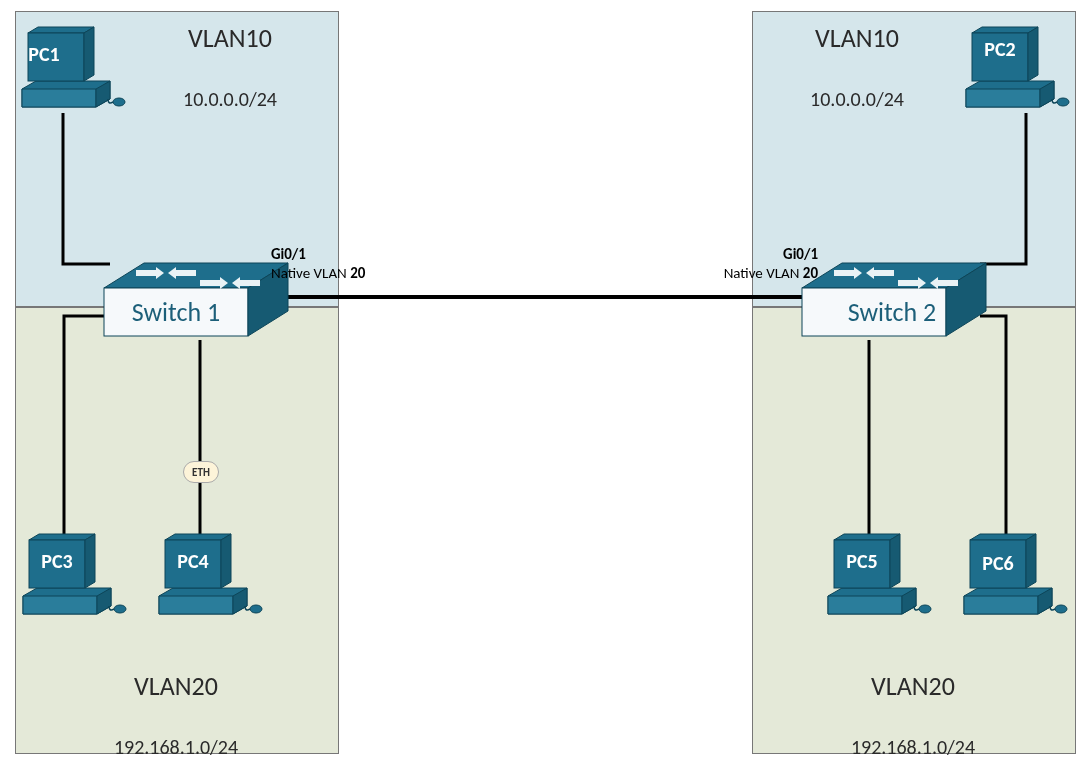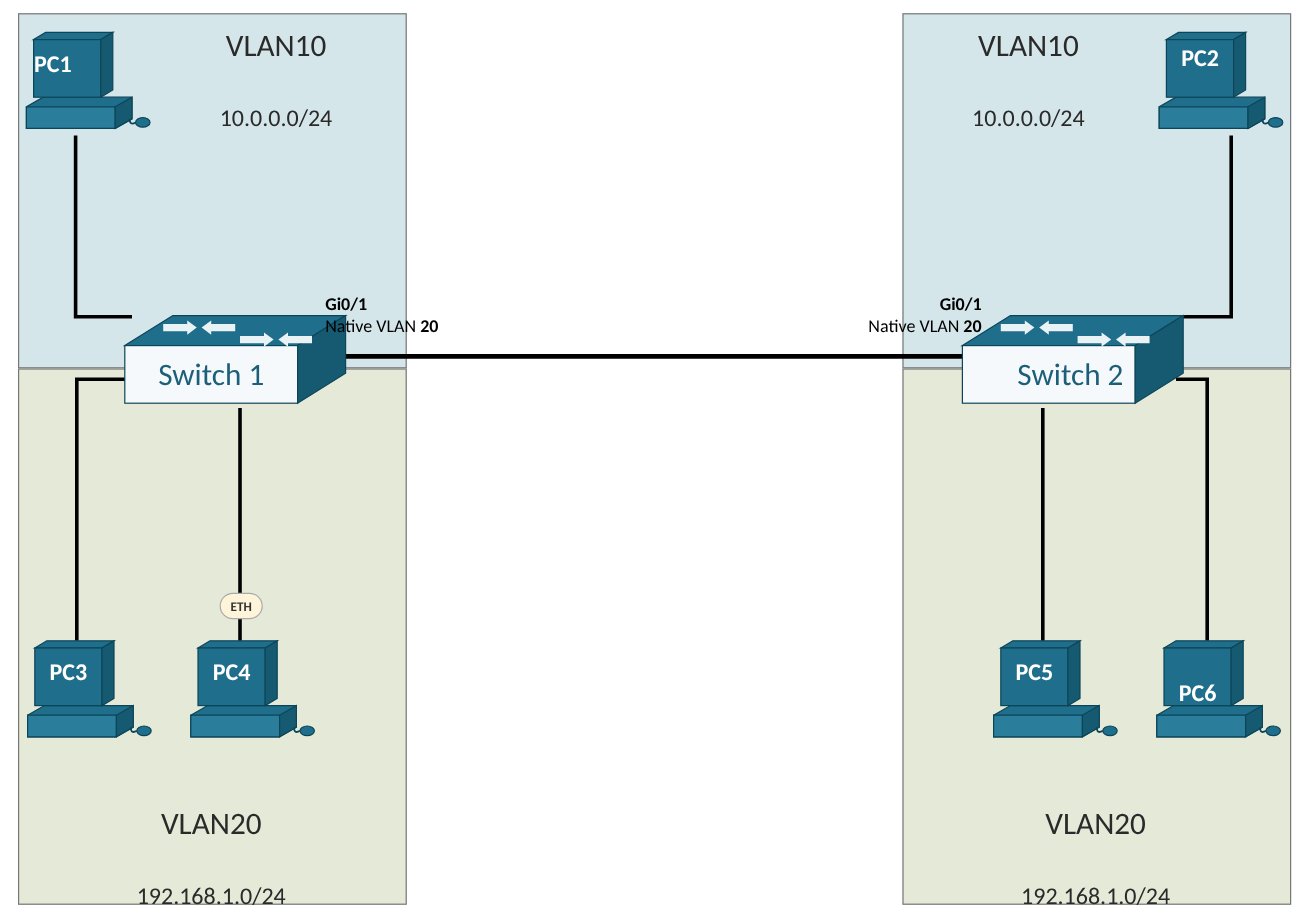--- a/index.html
+++ b/index.html
@@ -85,21 +85,21 @@
 
   <path d="M 64 534 L 64 316 L 110 316" stroke="#000" stroke-width="3" fill="none"></path>
 
   <line x1="200" y1="340" x2="200" y2="534" stroke="#000" stroke-width="3"></line>
 
   <line x1="869" y1="340" x2="869" y2="534" stroke="#000" stroke-width="3"></line>
 
   <path d="M 1006 534 L 1006 316 L 980 316" stroke="#000" stroke-width="3" fill="none"></path>
 </svg>
 
-<div class="eth-badge" style="left:183px; top:494px;border-radius:11px;">
+<div class="eth-badge" style="left:183px; top:461px;border-radius:11px;">
   <span>ETH</span>
 </div>
 
 <svg class="full" width="1083" height="764">
   <defs>
 
     <g id="switchIcon">
 
       <polygon points="0,25 40,0 184,0 144,25" fill="#1e6e8c" stroke="#0d4558" stroke-width="1"></polygon>
 
@@ -148,21 +148,21 @@
 </svg>
 
 <div class="switch-label" style="left:104px; top:296px;">Switch 1</div>
 <div class="switch-label" style="left:802px; top:296px;margin-left:18px;">Switch 2</div>
 
 <div class="pc-label" style="left:20px; top:42px;">PC1</div>
 <div class="pc-label" style="left:976px; top:37px;">PC2</div>
 <div class="pc-label" style="left:33px; top:549px;">PC3</div>
 <div class="pc-label" style="left:169px; top:549px;">PC4</div>
 <div class="pc-label" style="left:838px; top:549px;">PC5</div>
-<div class="pc-label" style="left:974px; top:566px;">PC6</div>
+<div class="pc-label" style="left:974px; top:551px;">PC6</div>
 
 <div class="abs" style="left:130px; top:22px; width:200px;">
   <div class="label-line1">VLAN10</div>
   <div class="label-line2">10.0.0.0/24</div>
 </div>
 <div class="abs" style="left:757px; top:22px; width:200px;">
   <div class="label-line1">VLAN10</div>
   <div class="label-line2">10.0.0.0/24</div>
 </div>
 <div class="abs" style="left:76px; top:670px; width:200px;">

